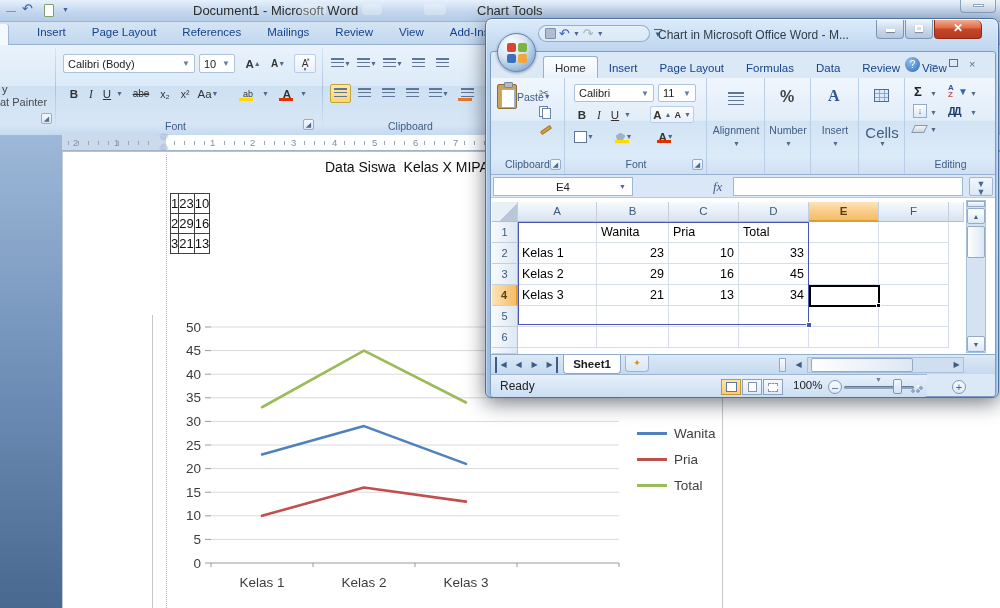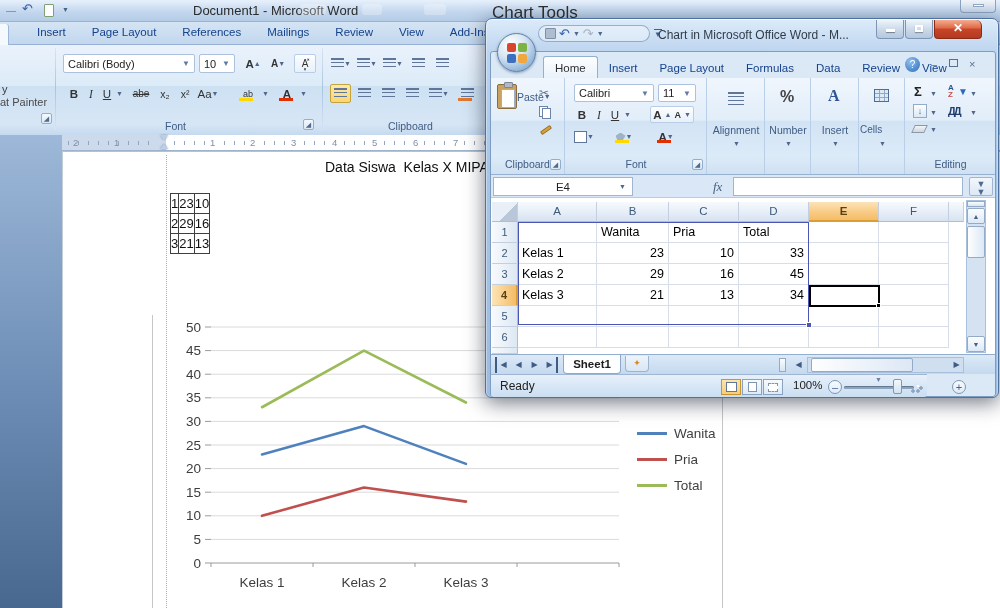--- a/index.html
+++ b/index.html
@@ -2,21 +2,21 @@
 <html><head>
 <meta charset="utf-8">
 <style>
 *{margin:0;padding:0;box-sizing:border-box}
 body{font-family:"Liberation Sans",sans-serif;background:#333}
 #stage{position:relative;width:1000px;height:608px;overflow:hidden;background:#fff;font-family:"Liberation Sans",sans-serif}
 .abs{position:absolute}
 
 .w-titlebar{left:0;top:0;width:1000px;height:22px;background:linear-gradient(180deg,#e7f1fc,#c3d7ee 55%,#b5cce7);border-bottom:1px solid #9ab3d4}
 .w-title{left:193px;top:3px;font-size:13px;color:#2b2b2b}
-.w-charttools{left:492px;top:3px;font-size:17px;color:#2f2f2f}
+.w-charttools{left:477px;top:3px;font-size:13px;color:#2f2f2f}
 .qat-glyph{font-size:13px;color:#3563a8;line-height:1}
 .ghost{background:rgba(255,255,255,.28);border-radius:3px}
 .w-minsliver{left:960px;top:0;width:36px;height:13px;background:linear-gradient(#f2f6fb,#c8d8ea);border:1px solid #8aa4c4;border-top:0;border-radius:0 0 4px 4px}
 .w-minsliver i{display:block;width:11px;height:3px;background:#fff;border:1px solid #93a9c4;margin:4px auto 0}
 .w-tabrow{left:0;top:22px;width:1000px;height:23px;background:linear-gradient(#d4e4f4,#c2d7ee);border-bottom:1px solid #96b1d3;display:flex;align-items:stretch}
 .w-tab{padding:4px 13px;font-size:11.5px;color:#15428b;white-space:nowrap}
 .w-ribbon{left:0;top:45px;width:1000px;height:90px;background:linear-gradient(180deg,#eaf2fc,#dcebf8 45%,#cde1f3 46%,#d7e6f5 88%,#c5d9ef)}
 .combo{position:absolute;background:#fff;border:1px solid #abc1dc;border-radius:2px;height:19px;display:flex;align-items:center;font-size:11px;color:#222;padding:8px 4px;white-space:nowrap}
 .combo .arr{margin-left:auto;font-size:8px;color:#5e7ca3;padding-left:4px}
 .rbtn{position:absolute;height:19px;display:flex;align-items:center;justify-content:center;font-size:11.5px;color:#333;border-radius:2px}
@@ -450,21 +450,21 @@
           <span class="abs" style="left:0;top:46px;width:100%;text-align:center;font-size:10.5px;color:#3e5c84">Number</span>
           <span class="abs mini-arr" style="left:19px;top:62px">▼</span>
         </div>
         <div class="grp" style="left:321px;width:47px">
           <span class="abs" style="left:16px;top:9px;font-size:16px;font-weight:bold;color:#2f5496;font-family:'Liberation Serif',serif">A</span>
           <span class="abs" style="left:0;top:46px;width:100%;text-align:center;font-size:10.5px;color:#3e5c84">Insert</span>
           <span class="abs mini-arr" style="left:20px;top:62px">▼</span>
         </div>
         <div class="grp" style="left:369px;width:45px">
           <span class="abs tbl-ic" style="left:14px;top:11px"></span>
-          <span class="abs" style="left:0;top:46px;width:100%;text-align:left;font-size:10px;color:#3e5c84">Cells</span>
+          <span class="abs" style="left:0;top:46px;width:100%;text-align:center;font-size:15px;color:#3e5c84">Cells</span>
           <span class="abs mini-arr" style="left:19px;top:62px">▼</span>
         </div>
         <div class="grp" style="left:415px;width:89px;border-right:0">
           <span class="abs" style="left:8px;top:6px;font-size:13px;font-weight:bold;color:#222">Σ</span>
           <span class="abs mini-arr" style="left:24px;top:12px">▼</span>
           <span class="abs" style="left:42px;top:6px;font-size:8px;font-weight:bold;color:#2f5496;line-height:.9">A<br><span style="color:#c0504d">Z</span></span>
           <span class="abs" style="left:52px;top:8px;color:#2f6ab8;font-size:10px">▼</span>
           <span class="abs mini-arr" style="left:64px;top:12px">▼</span>
           <span class="abs" style="left:7px;top:26px;width:14px;height:14px;border:1px solid #93abc9;background:linear-gradient(#fdfefe,#dce8f5);color:#2f6ab8;font-size:9px;text-align:center;line-height:13px">↓</span>
           <span class="abs mini-arr" style="left:24px;top:31px">▼</span>

